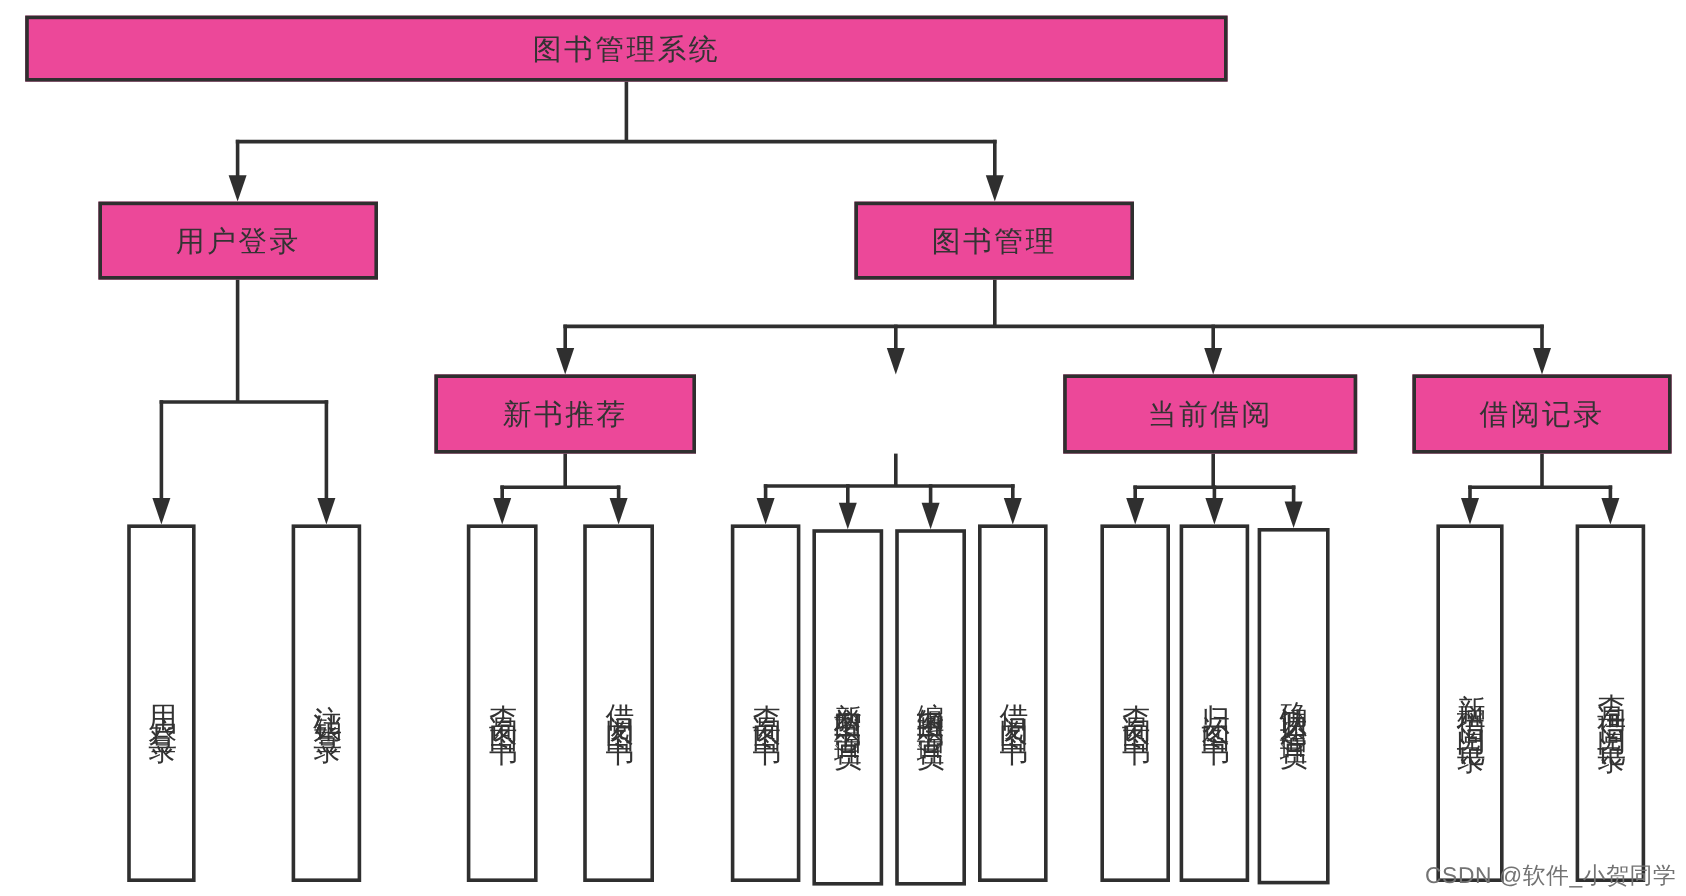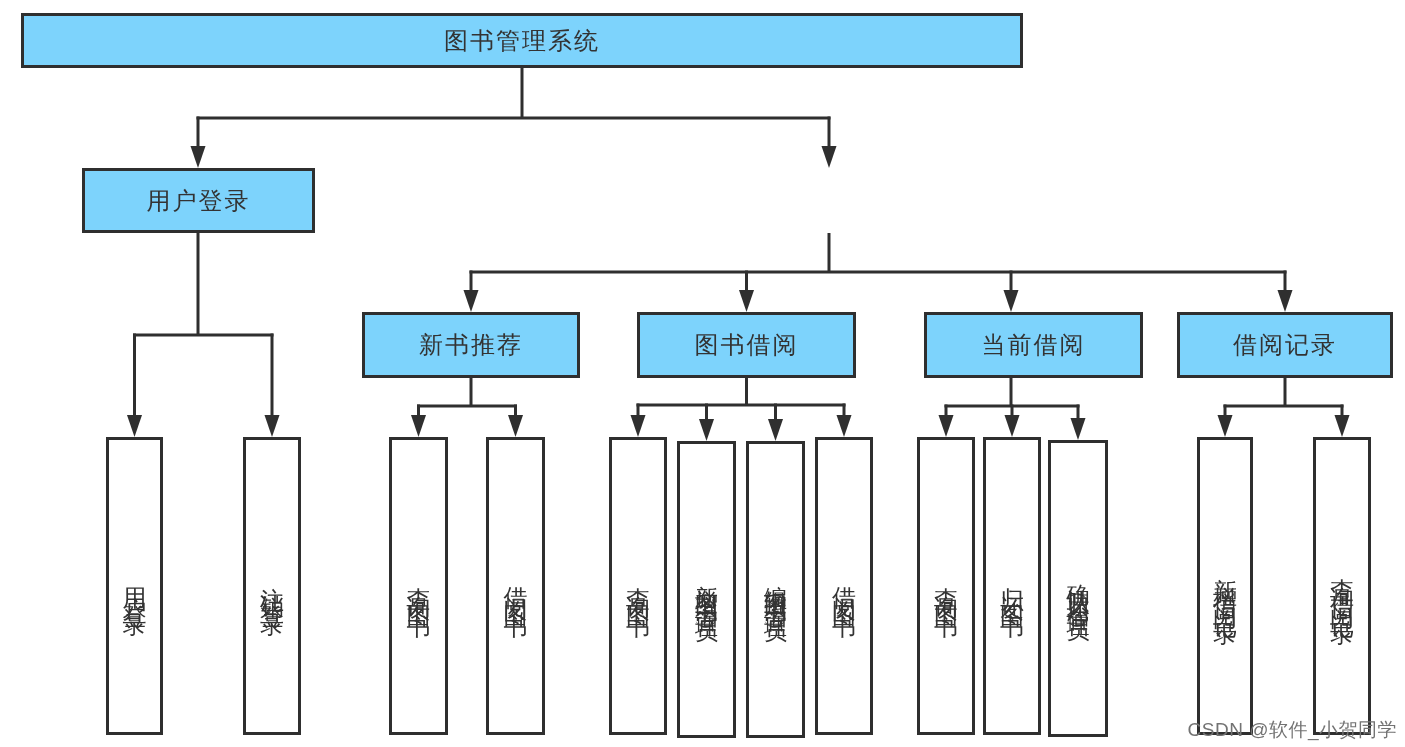--- a/index.html
+++ b/index.html
@@ -14,21 +14,21 @@
   #connectors {
     position: absolute;
     left: 0; top: 0;
     width: 1405px; height: 747px;
     pointer-events: none;
   }
   .hbox {
     position: absolute;
     box-sizing: border-box;
     border: 3px solid #2f2f2f;
-    background: #7dd3fc;
+    background: #ec4899;
     display: flex;
     align-items: center;
     justify-content: center;
     z-index: 2;
   }
   .hbox span {
     font-size: 24px;
     color: #333333;
     letter-spacing: 2px;
     white-space: nowrap;
@@ -138,28 +138,28 @@
     </g>
   </svg>
 
   <div class="hbox" style="left:21px; top:13px; width:1002px; height:55px;">
     <span>图书管理系统</span>
   </div>
 
   <div class="hbox" style="left:82px; top:168px; width:233px; height:65px;">
     <span>用户登录</span>
   </div>
+  <div class="hbox" style="left:712px; top:168px; width:233px; height:65px;">
+    <span>图书管理</span>
+  </div>
 
   <div class="hbox" style="left:362px; top:312px; width:218px; height:66px;justify-content:center;">
     <span>新书推荐</span>
   </div>
-  <div class="hbox" style="left:637px; top:312px; width:219px; height:66px;">
-    <span>图书借阅</span>
-  </div>
-  <div class="hbox" style="left:924px; top:312px; width:219px; height:66px;">
+  <div class="hbox" style="left:886px; top:312px; width:245px; height:66px;">
     <span>当前借阅</span>
   </div>
   <div class="hbox" style="left:1177px; top:312px; width:216px; height:66px;">
     <span>借阅记录</span>
   </div>
 
   <div class="vbox" style="left:106px; top:437px; width:57px; height:298px;">
     <span>用户登录</span>
   </div>
   <div class="vbox" style="left:243px; top:437px; width:58px; height:298px;">

